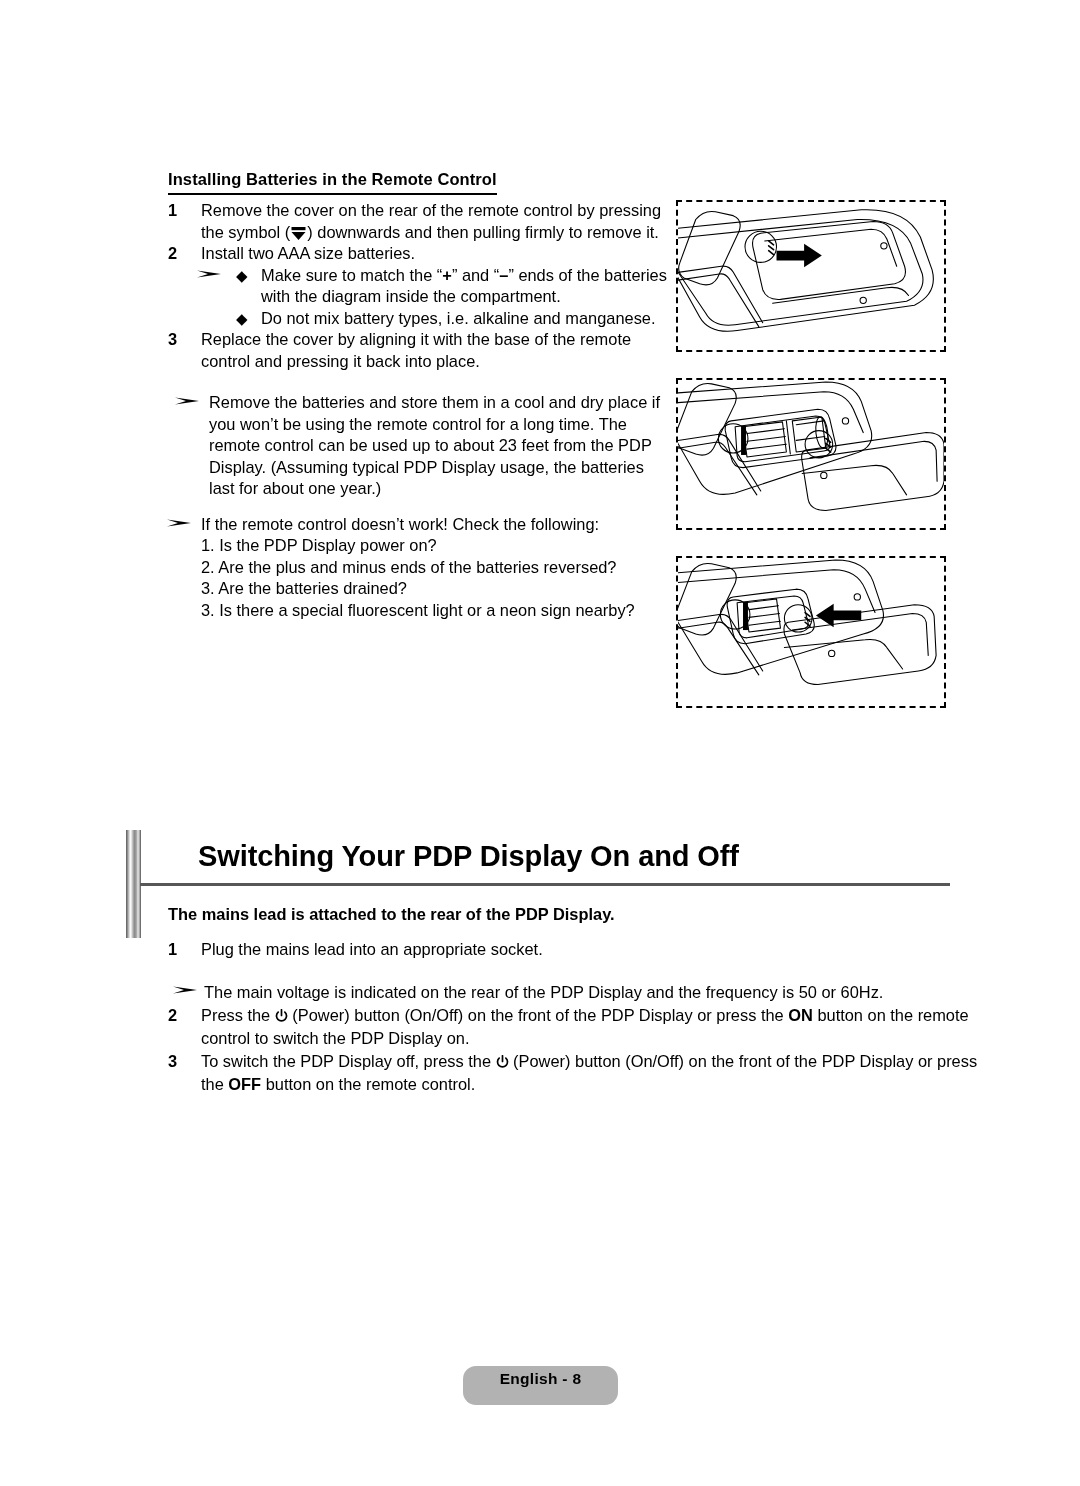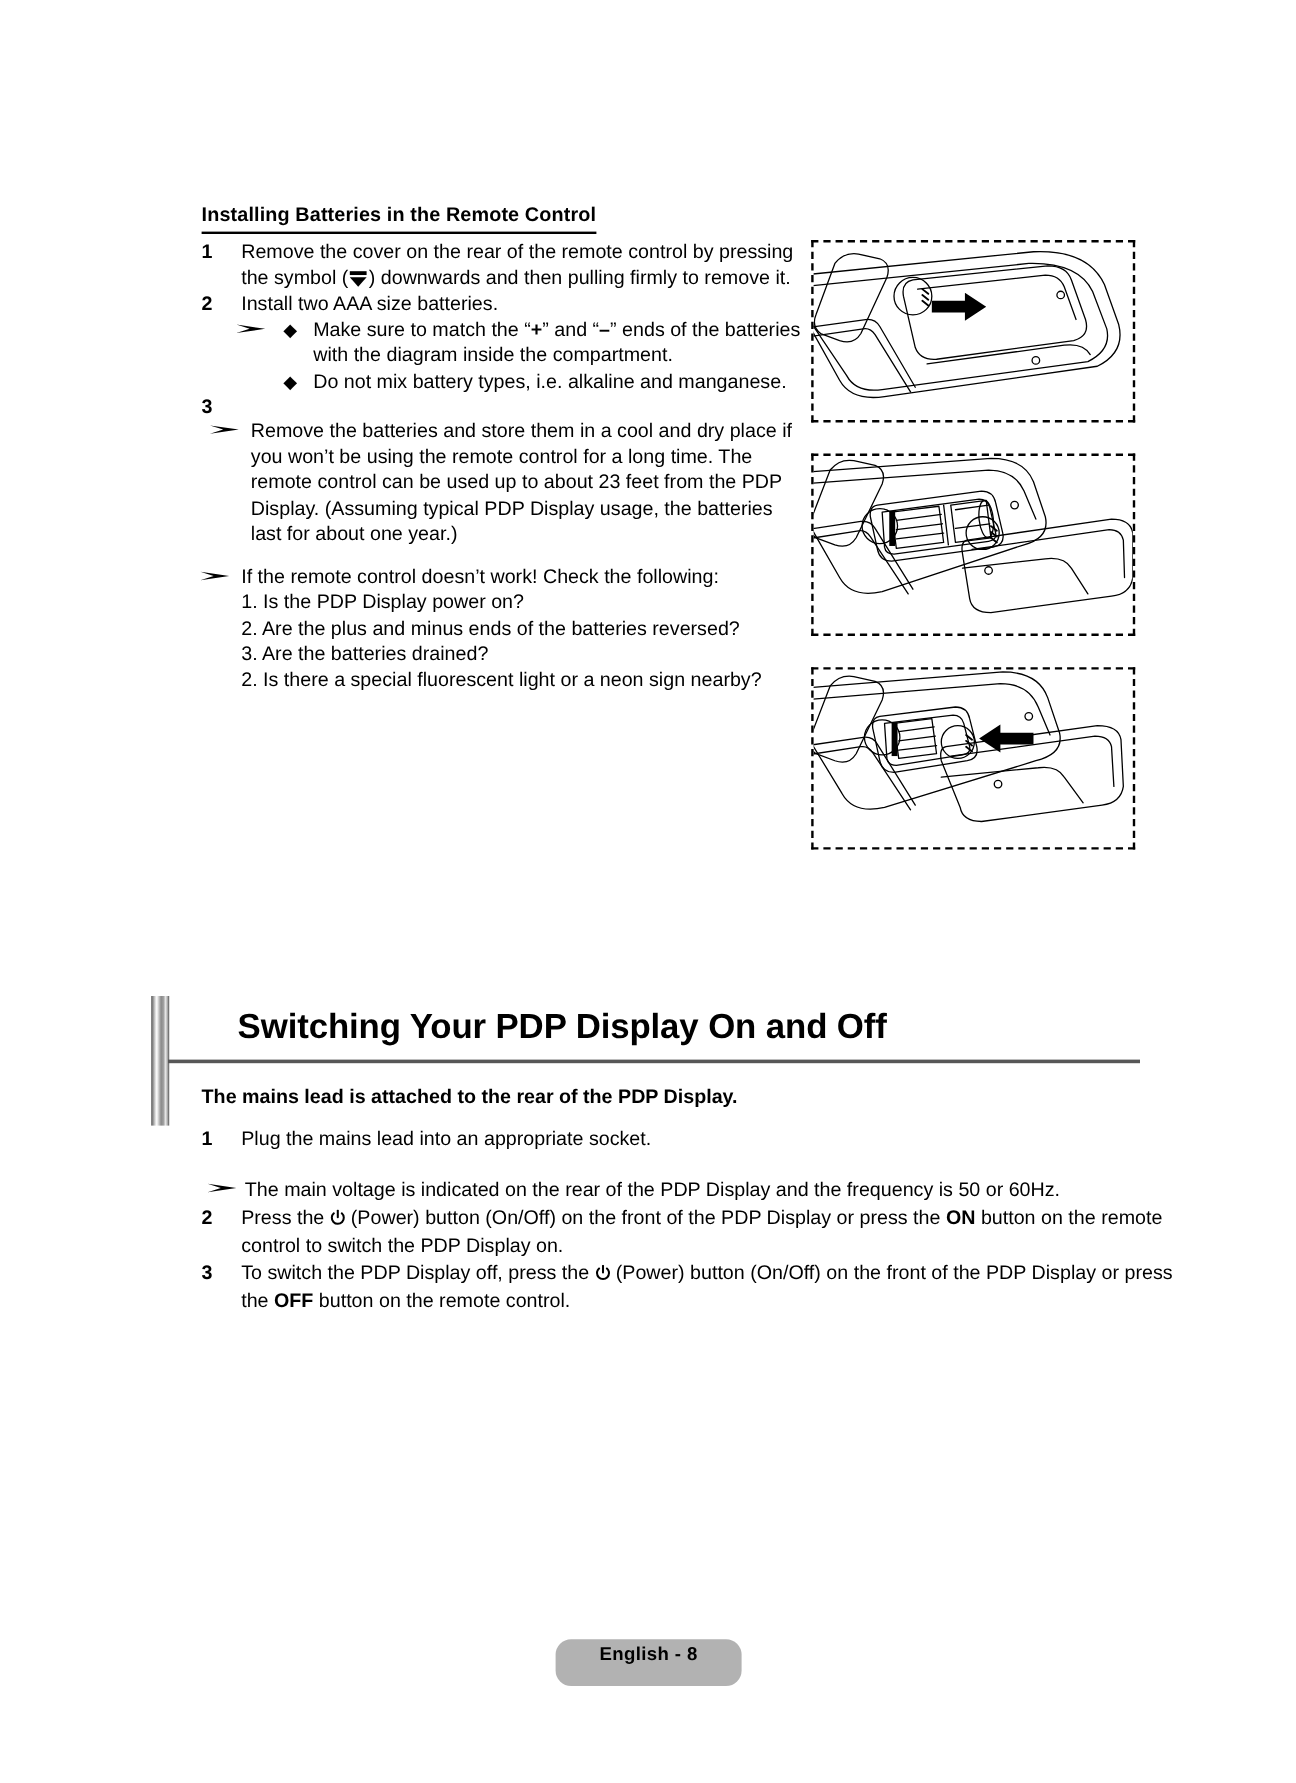--- a/index.html
+++ b/index.html
@@ -248,20 +248,21 @@
       <span>Make sure to match the “</span><span class="b">+</span><span>” and “</span><span class="b">–</span><span>” ends of the batteries with the diagram inside the compartment.</span>
     </div>
 
     <div class="sub-diamond">
       <span class="diamond">◆</span>
       <span>Do not mix battery types, i.e. alkaline and manganese.</span>
     </div>
 
     <div class="step">
       <span class="num">3</span>
+      <span>Replace the cover by aligning it with the base of the remote control and pressing it back into place.</span>
     </div>
 
     <div class="sub-arrow">
       <span class="arrowmark">
           <svg viewBox="0 0 26 20">
           <polygon points="1,6.5 25,10 1,13.5 12,10" fill="#000"></polygon>
         </svg>
         </span>
       <span>Remove the batteries and store them in a cool and dry place if you won’t be using the remote control for a long time. The remote control can be used up to about 23 feet from the PDP Display. (Assuming typical PDP Display usage, the batteries last for about one year.)</span>
     </div>
@@ -273,21 +274,21 @@
           <svg viewBox="0 0 26 20">
           <polygon points="1,6.5 25,10 1,13.5 12,10" fill="#000"></polygon>
         </svg>
         </span>
       <span>If the remote control doesn’t work! Check the following:</span>
     </div>
     <div class="checklist">
       <div>1. Is the PDP Display power on?</div>
       <div>2. Are the plus and minus ends of the batteries reversed?</div>
       <div>3. Are the batteries drained?</div>
-      <div>2. Is there a special fluorescent light or a neon sign nearby?</div>
+      <div>3. Is there a special fluorescent light or a neon sign nearby?</div>
     </div>
 
   </div>
 
   <div class="diagram-box" id="diagram-1">
     <svg viewBox="0 0 270 152" preserveAspectRatio="none">
       <g fill="none" stroke="#000" stroke-width="1.1" stroke-linejoin="round" stroke-linecap="round">
 
         <path d="M -10 28 L 186 8 Q 232 6 246 36 L 258 70 Q 264 94 240 106 L 60 132 Q 32 136 22 118 L -12 56 Z"></path>
 

